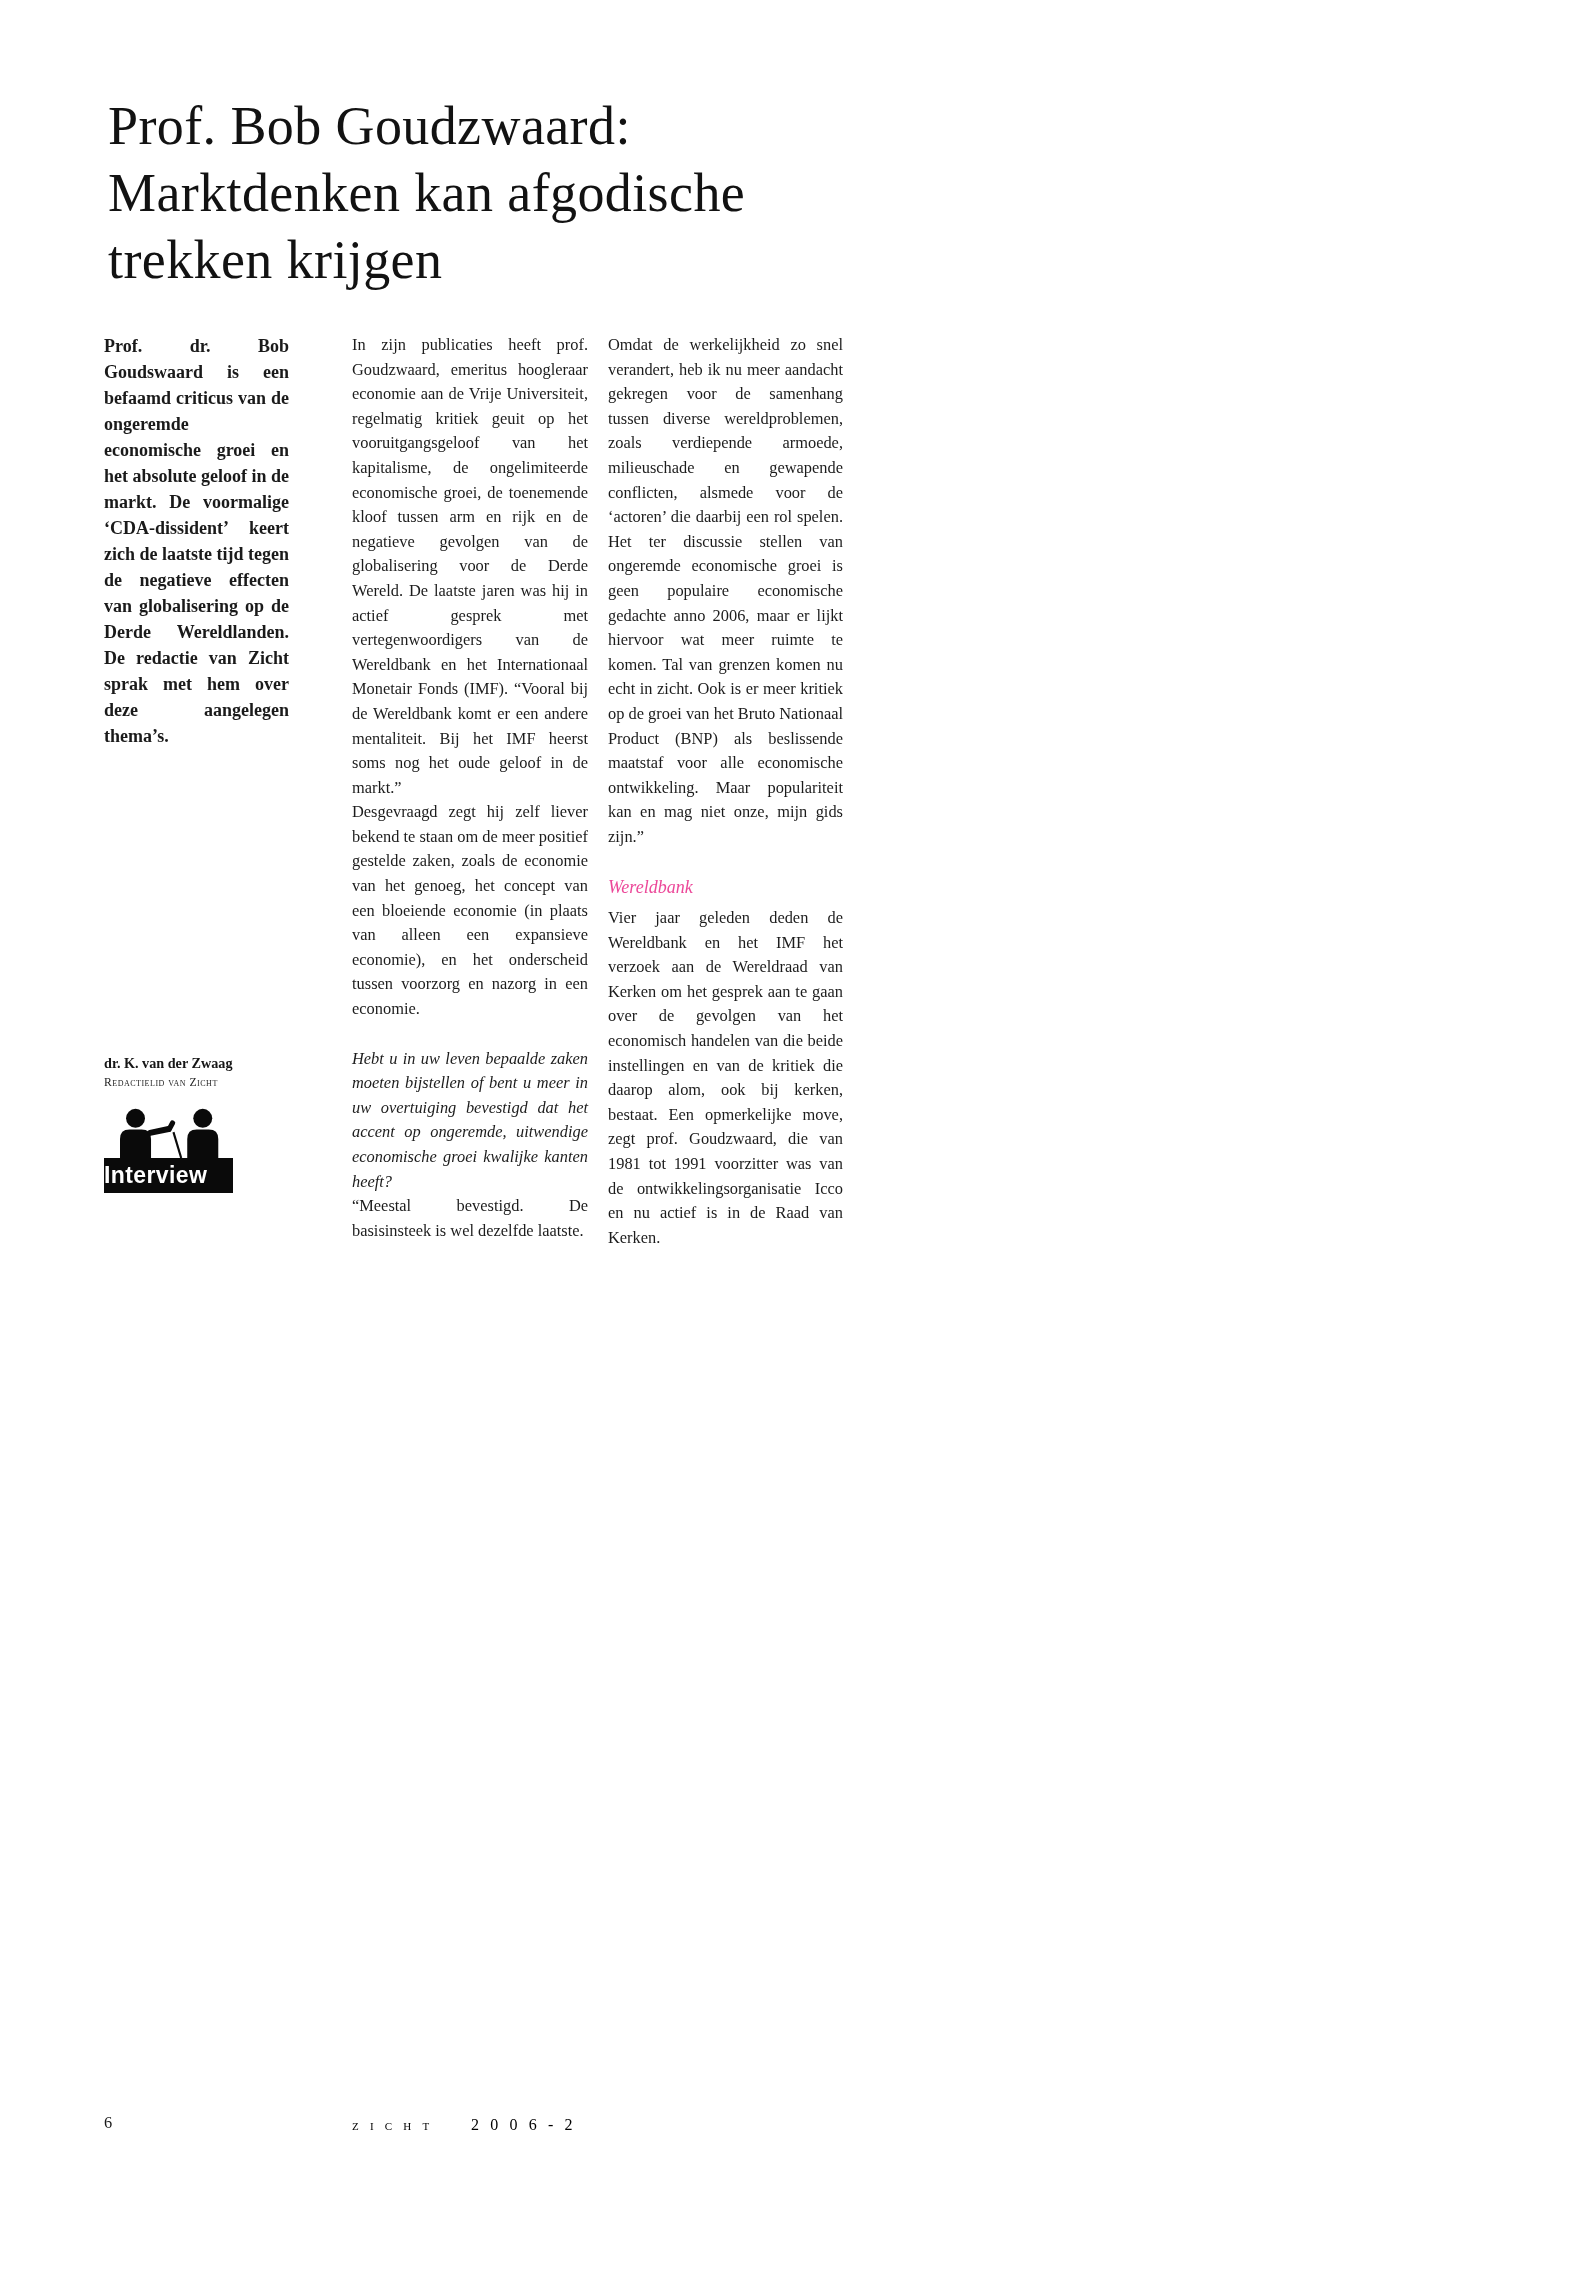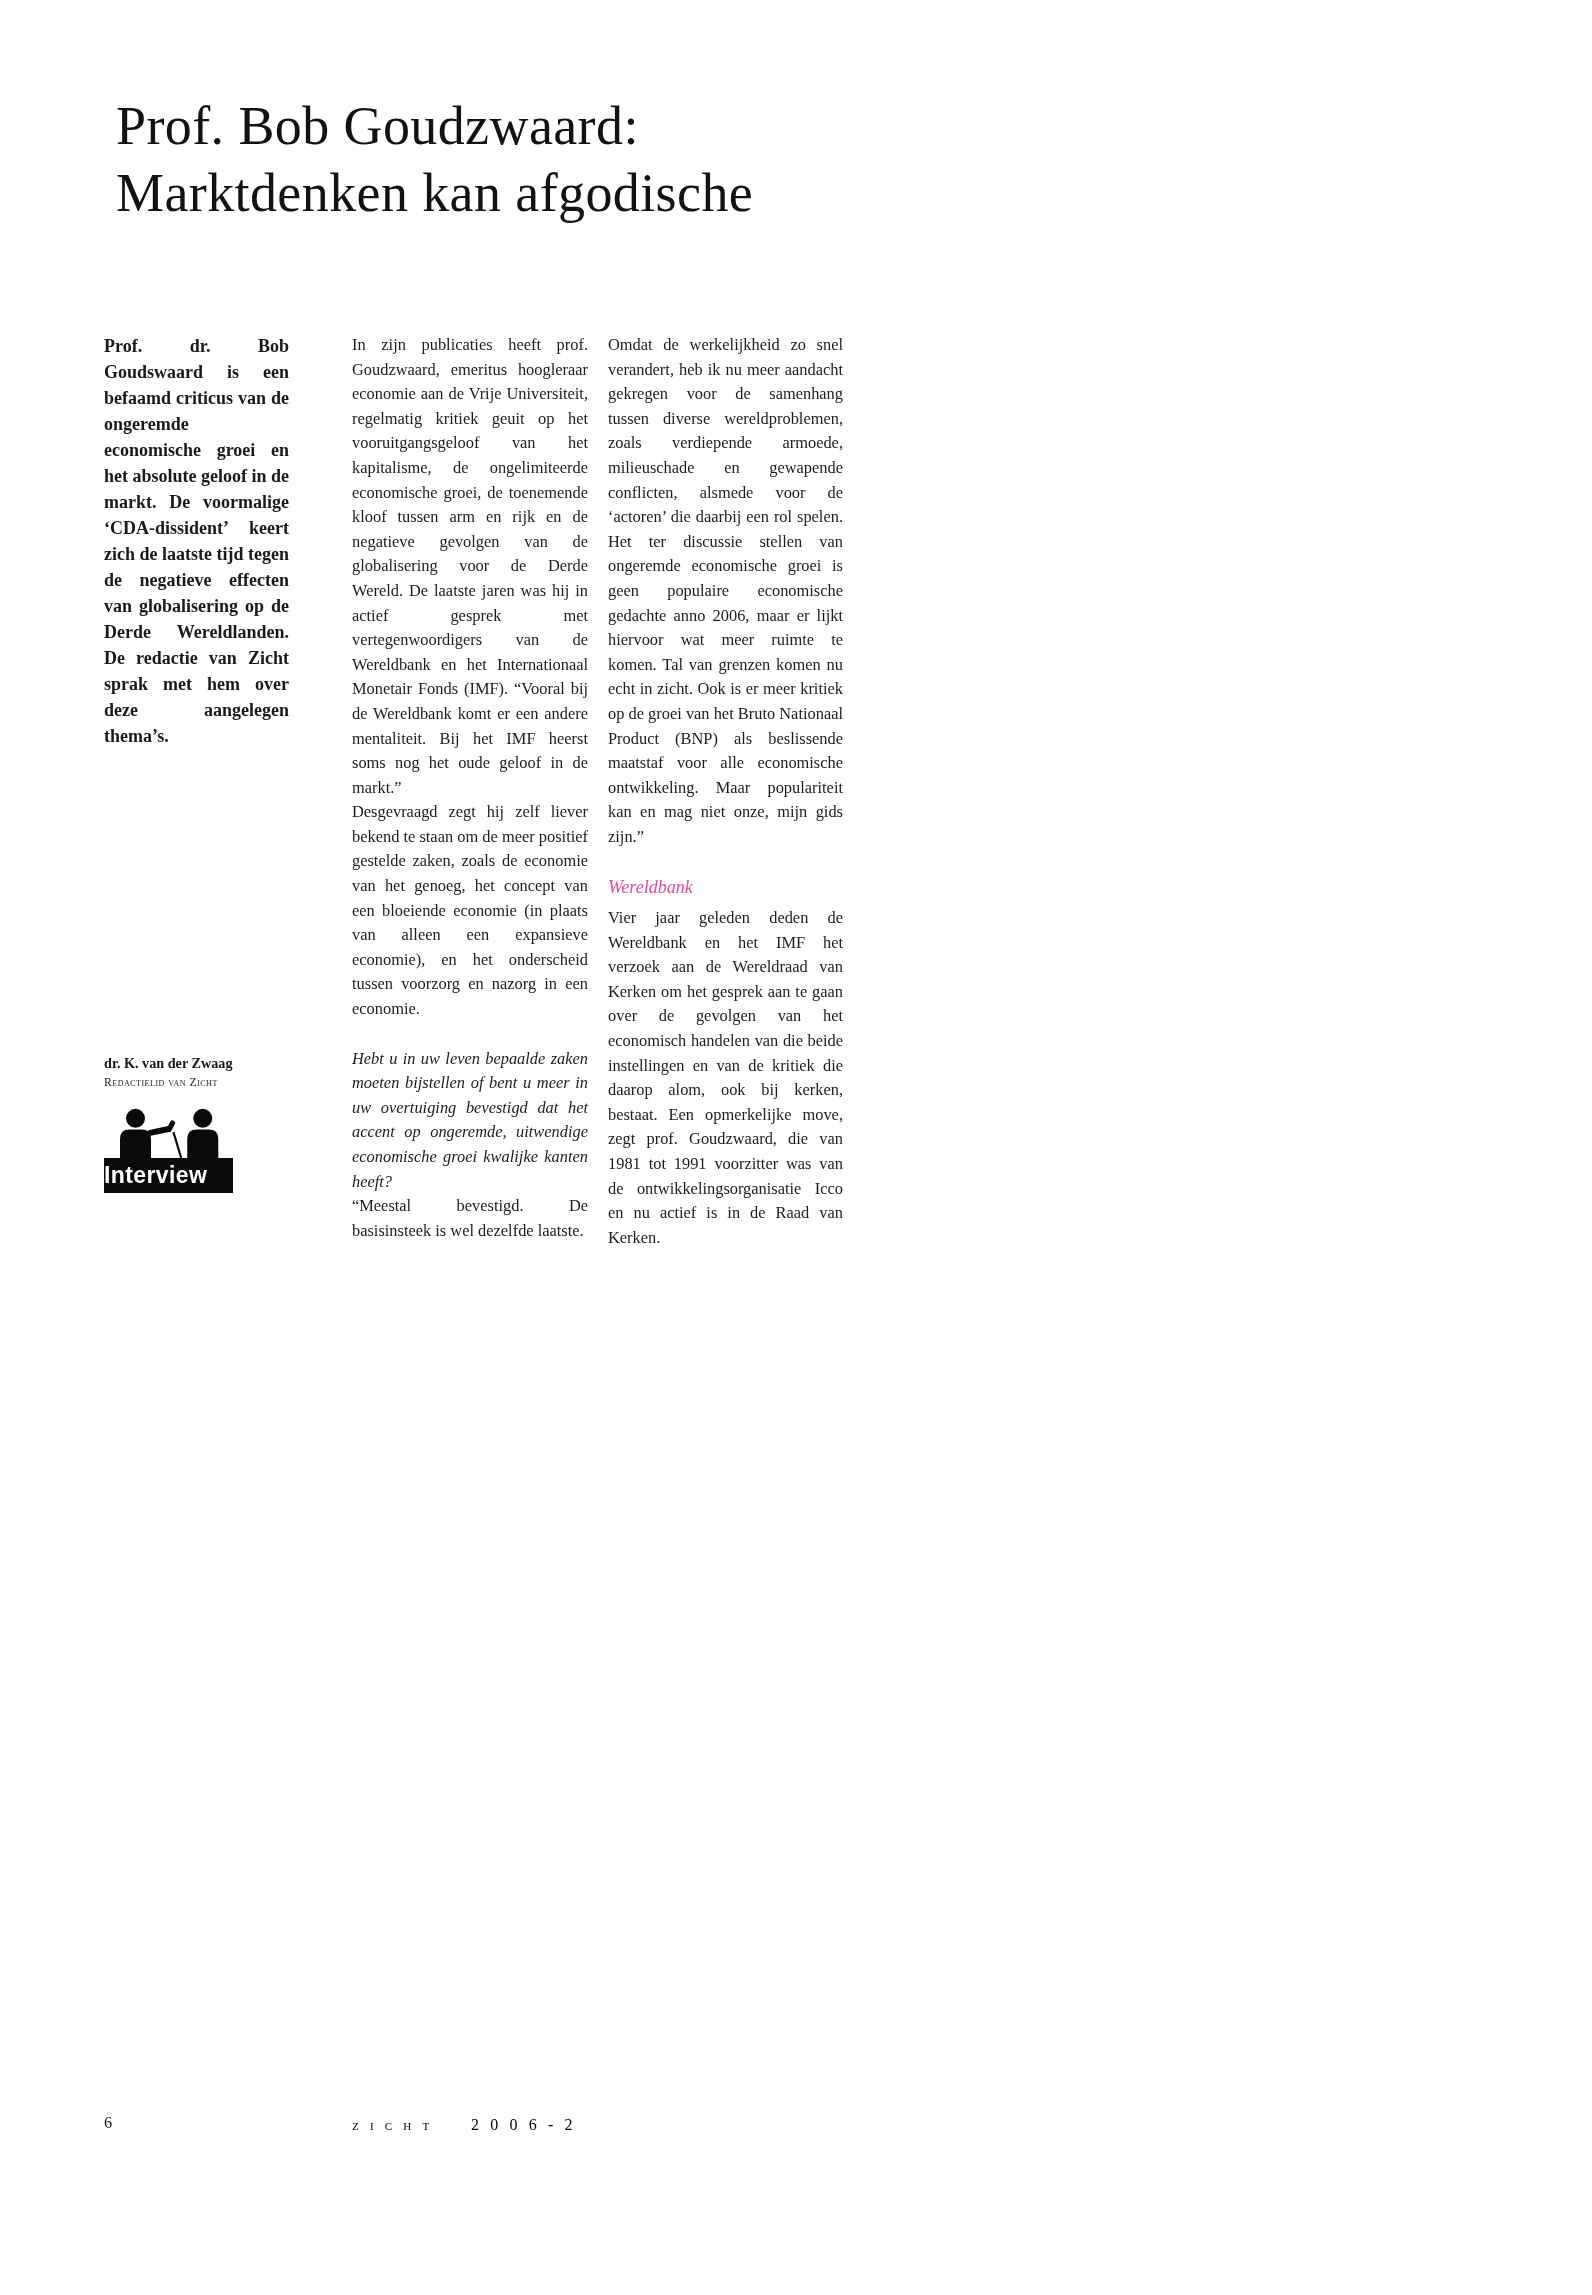--- a/index.html
+++ b/index.html
@@ -12,21 +12,21 @@
     width: 1592px;
     height: 2295px;
     background: #ffffff;
     font-family: "Liberation Serif", serif;
     color: #1a1a1a;
     overflow: hidden;
   }
   
   .title {
     position: absolute;
-    left: 116px;
+    left: 108px;
     top: 93px;
     font-size: 54px;
     line-height: 67px;
     font-weight: 400;
     color: #121212;
     letter-spacing: 0.4px;
   }
   
   .col-left {
     position: absolute;
@@ -144,20 +144,21 @@
   }
 </style>
 </head>
 <body>
 
 <div class="page">
 
   <header class="title">
     <div>Prof. Bob Goudzwaard:</div>
     <div>Marktdenken kan afgodische</div>
+    <div>trekken krijgen</div>
   </header>
 
   <aside class="col-left">
     <p class="intro">Prof. dr. Bob Goudswaard is een befaamd criticus van de ongeremde economische groei en het absolute geloof in de markt. De voormalige ‘CDA-dissident’ keert zich de laatste tijd tegen de negatieve effecten van globalisering op de Derde Wereldlanden. De redactie van Zicht sprak met hem over deze aangelegen thema’s.</p>
   </aside>
 
   <div class="author">
     <div class="author-name">dr. K. van der Zwaag</div>
     <div class="author-role">Redactielid van Zicht</div>
   </div>

